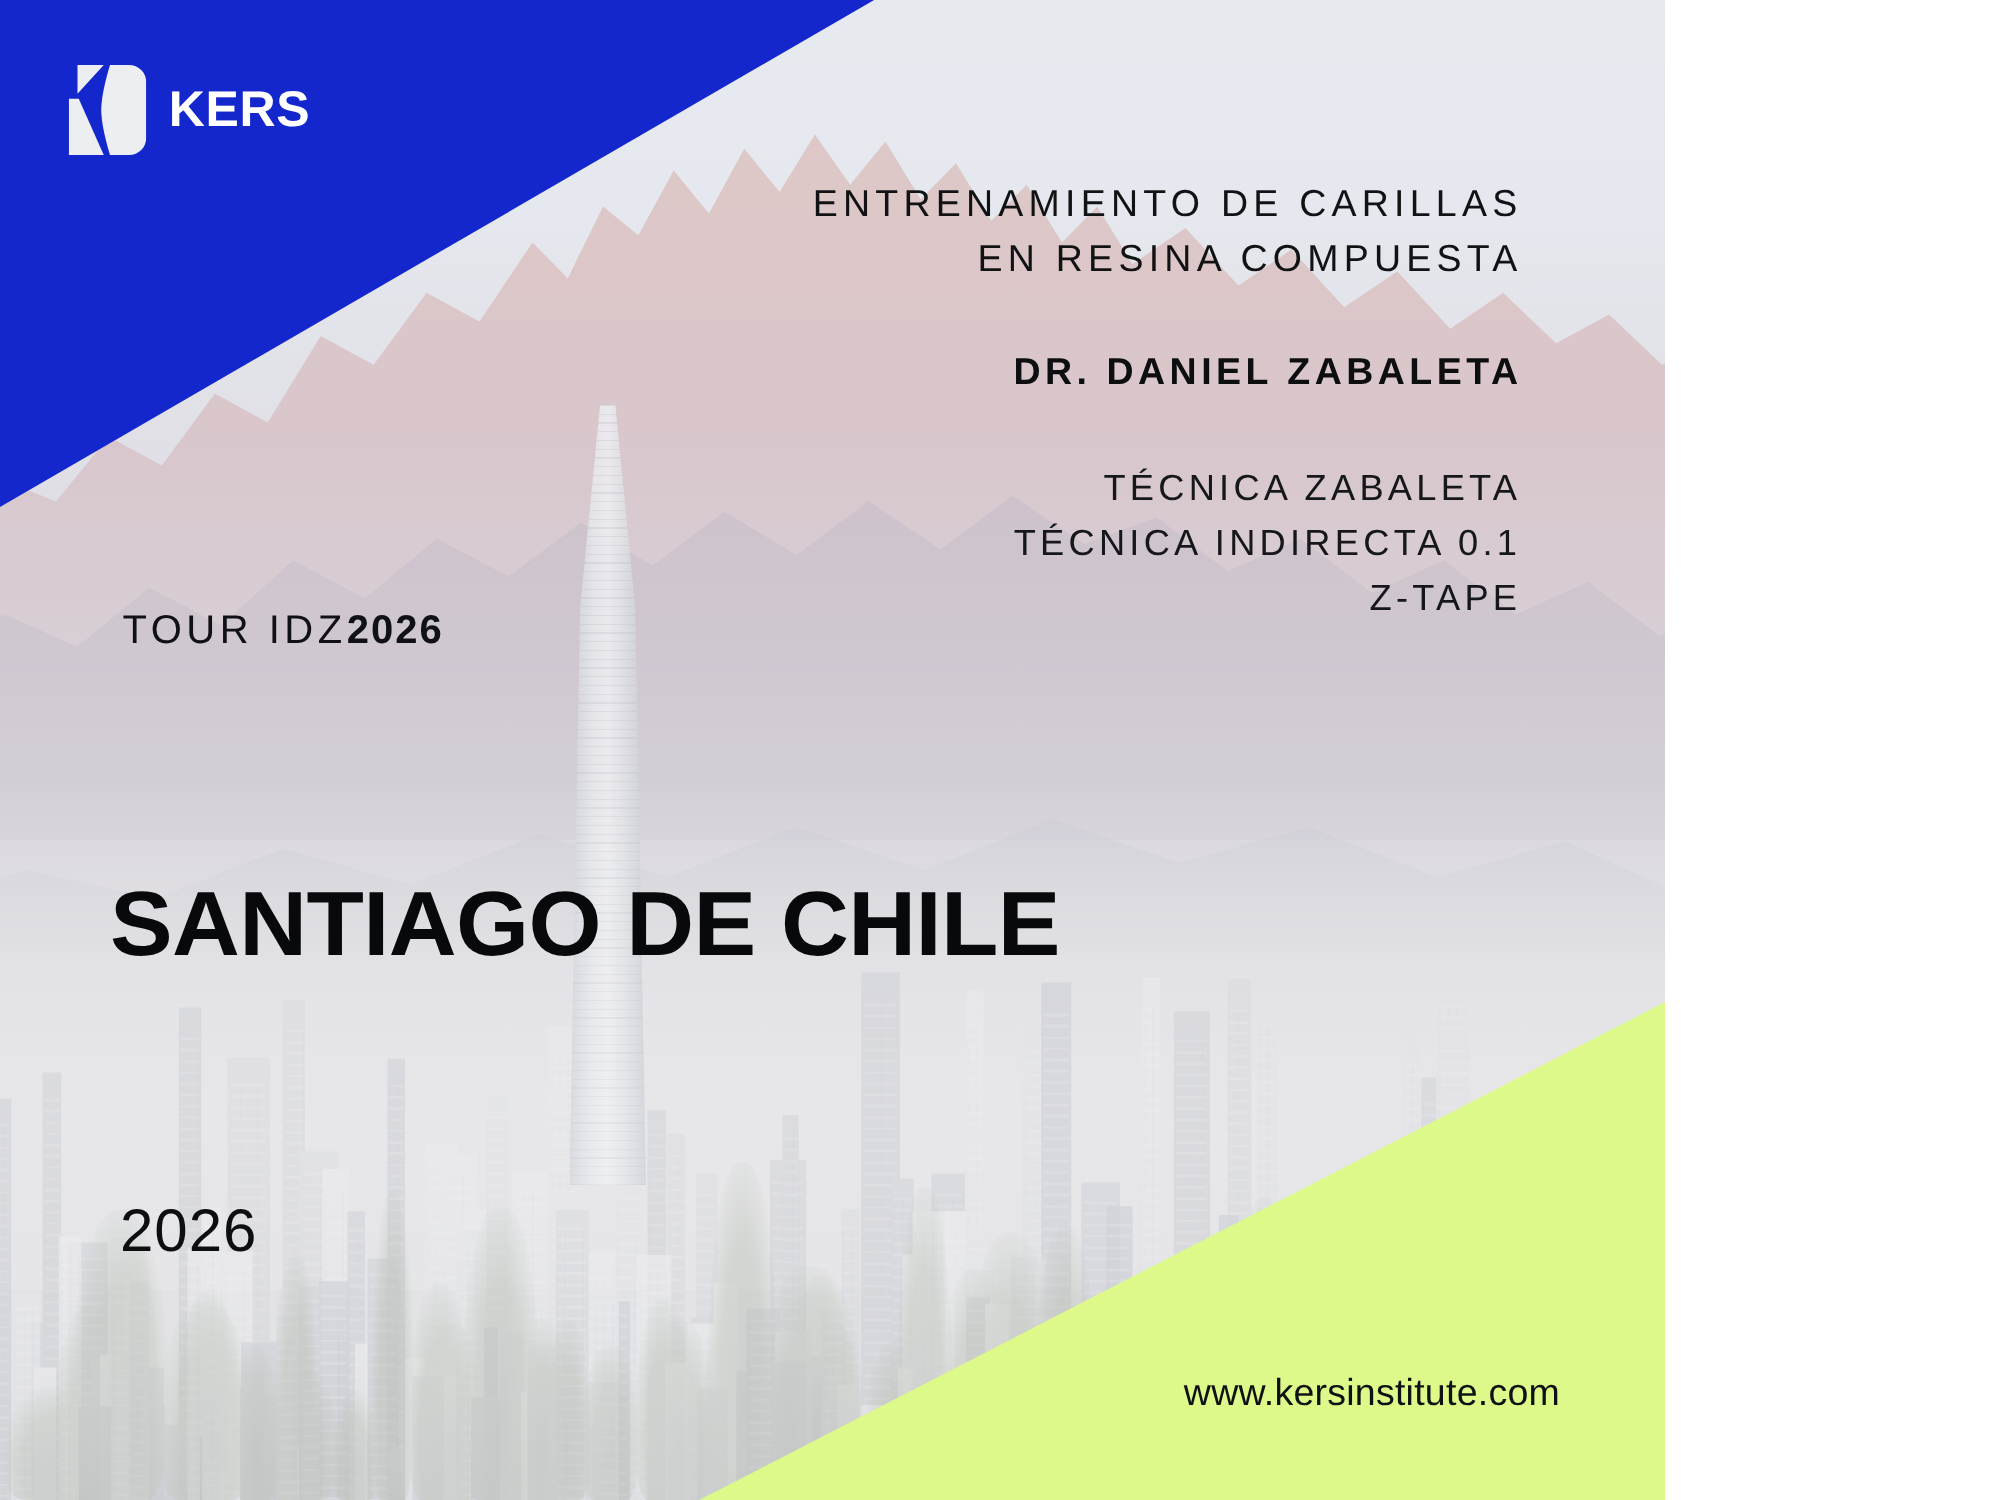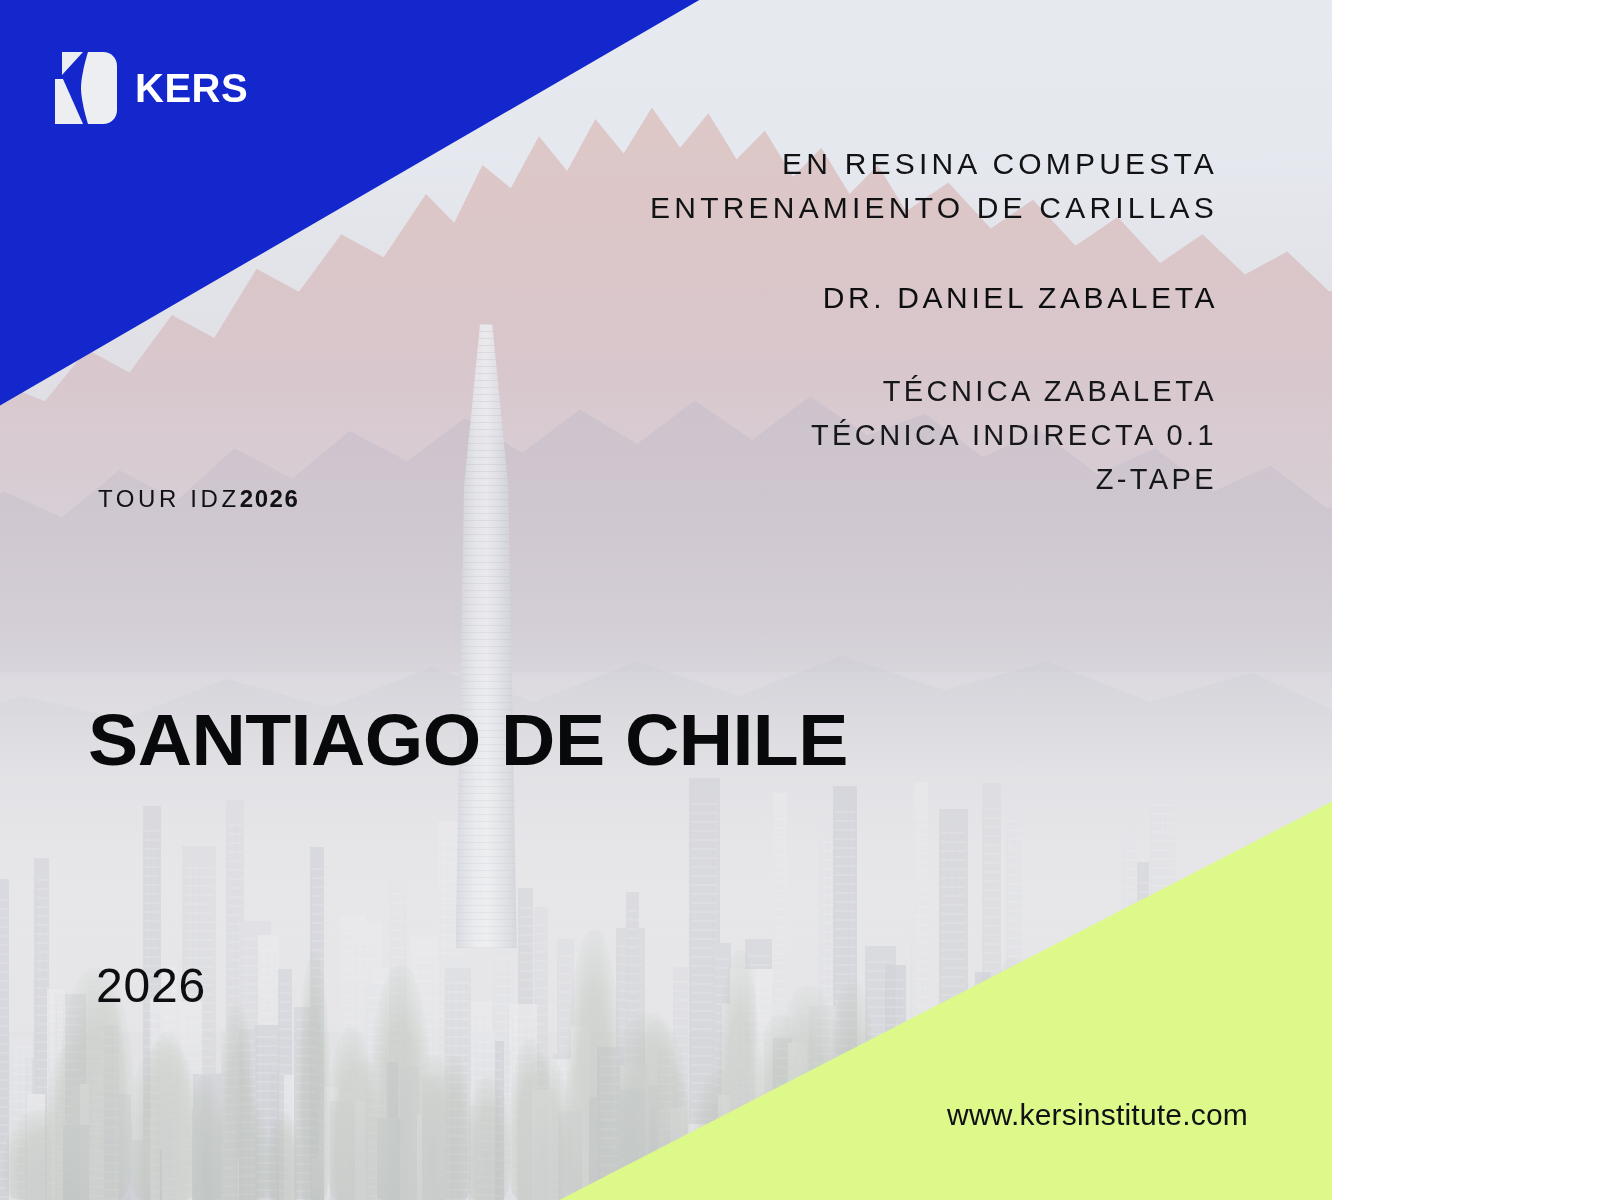--- a/index.html
+++ b/index.html
@@ -264,41 +264,41 @@
     font-size: 30px;
     font-weight: 300;
     letter-spacing: 4.2px;
     line-height: 1.45;
     margin-top: 46px;
     margin-right: -4px;
   }
   .doctor {
     color: #0d0e10;
     font-size: 30px;
-    font-weight: 400;
+    font-weight: 700;
     letter-spacing: 3.6px;
     margin-top: 52px;
     margin-right: -4px;
   }
   .techs {
     color: #16171a;
     font-size: 29px;
     font-weight: 300;
     letter-spacing: 3.4px;
     line-height: 1.52;
     margin-top: 54px;
     margin-right: -3px;
   }
 
   
   .tour {
     position: absolute;
     left: 98px;
     top: 485px;
-    font-size: 24px;
+    font-size: 32px;
     color: #101114;
     font-weight: 300;
     letter-spacing: 3.6px;
     white-space: nowrap;
   }
   .tour b { font-weight: 700; letter-spacing: 1.6px; }
 
   .city-name {
     position: absolute;
     left: 88px;
@@ -814,22 +814,22 @@
       <path d="M33 0 H48 C56 0 62 6 62 14 V58 C62 66 56 72 48 72 H33 C33 72 26 50 26 36 C26 22 33 0 33 0 Z" fill="#eceef1"></path>
     </svg>
     <div class="logo-words">
       <span class="logo-kers">KERS</span>
     </div>
   </div>
 
   <div class="right-block">
 
     <div class="subhead">
+      <div>ENTRENAMIENTO DE CARILLAS</div>
       <div>EN RESINA COMPUESTA</div>
-      <div>ENTRENAMIENTO DE CARILLAS</div>
     </div>
 
     <div class="doctor">DR. DANIEL ZABALETA</div>
 
     <div class="techs">
       <div>TÉCNICA ZABALETA</div>
       <div>TÉCNICA INDIRECTA 0.1</div>
       <div>Z-TAPE</div>
     </div>
   </div>

